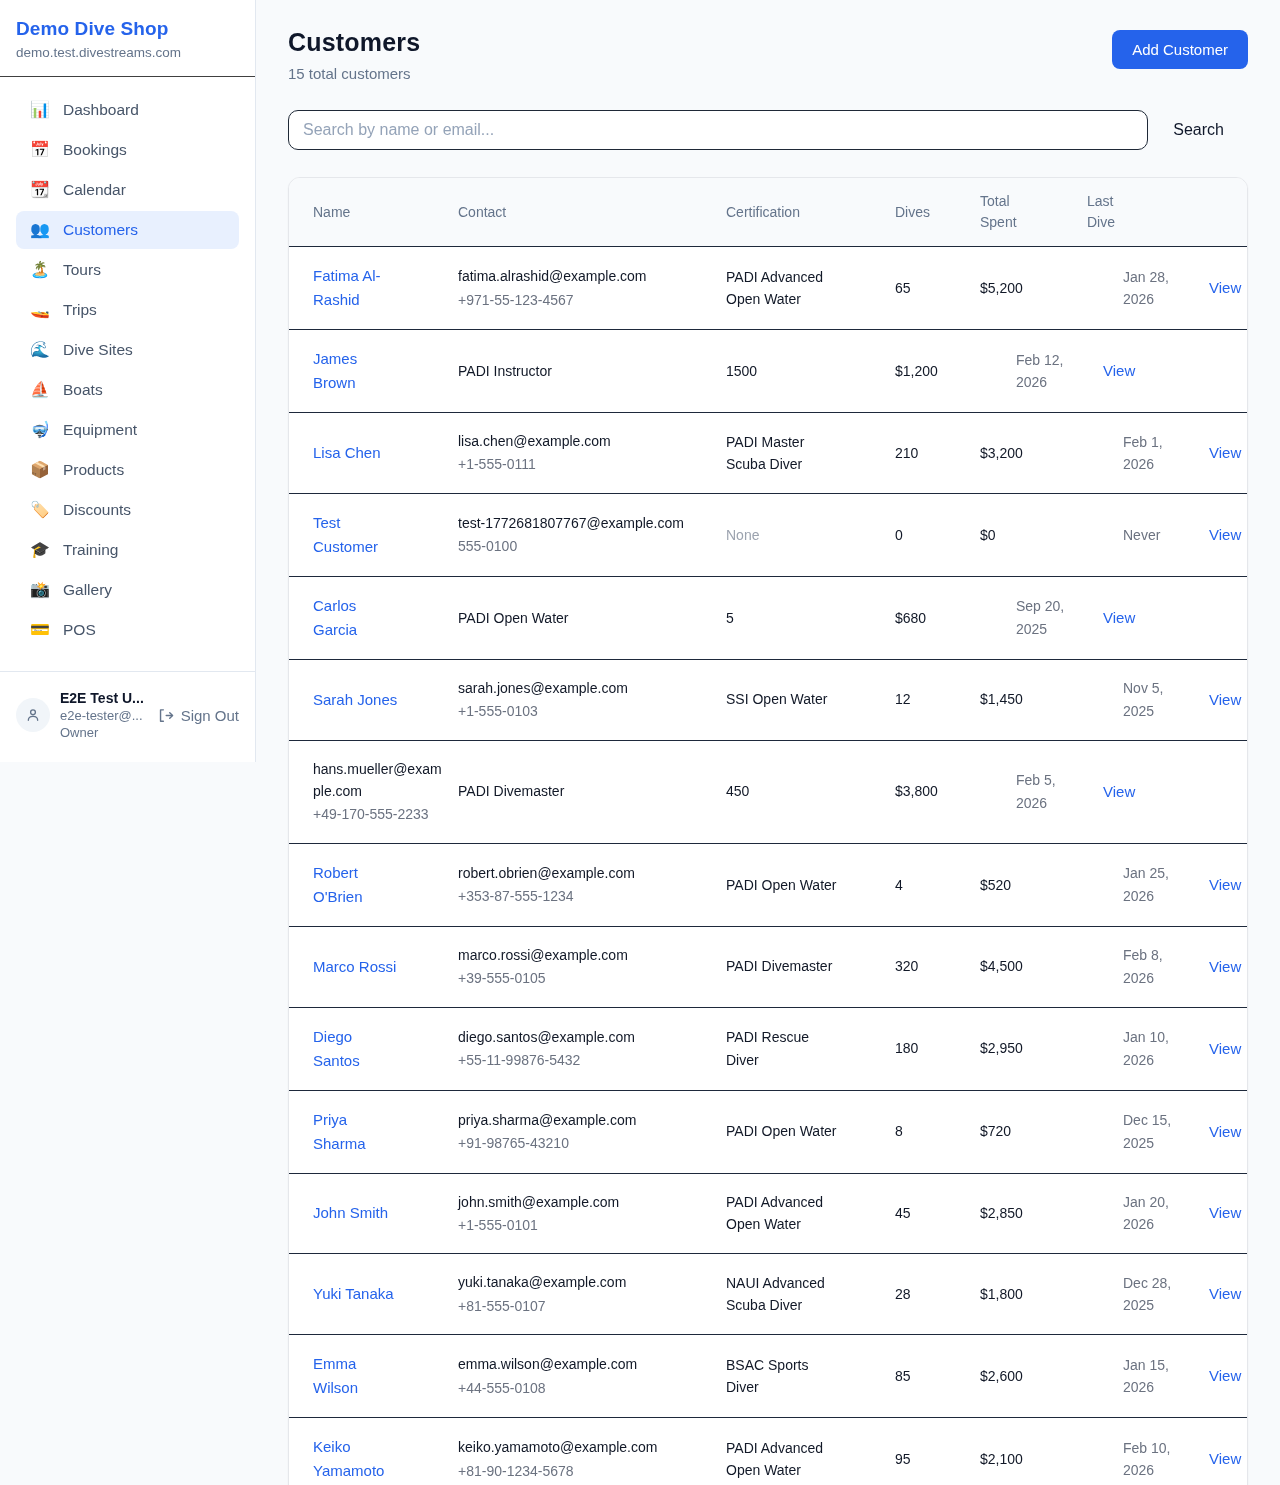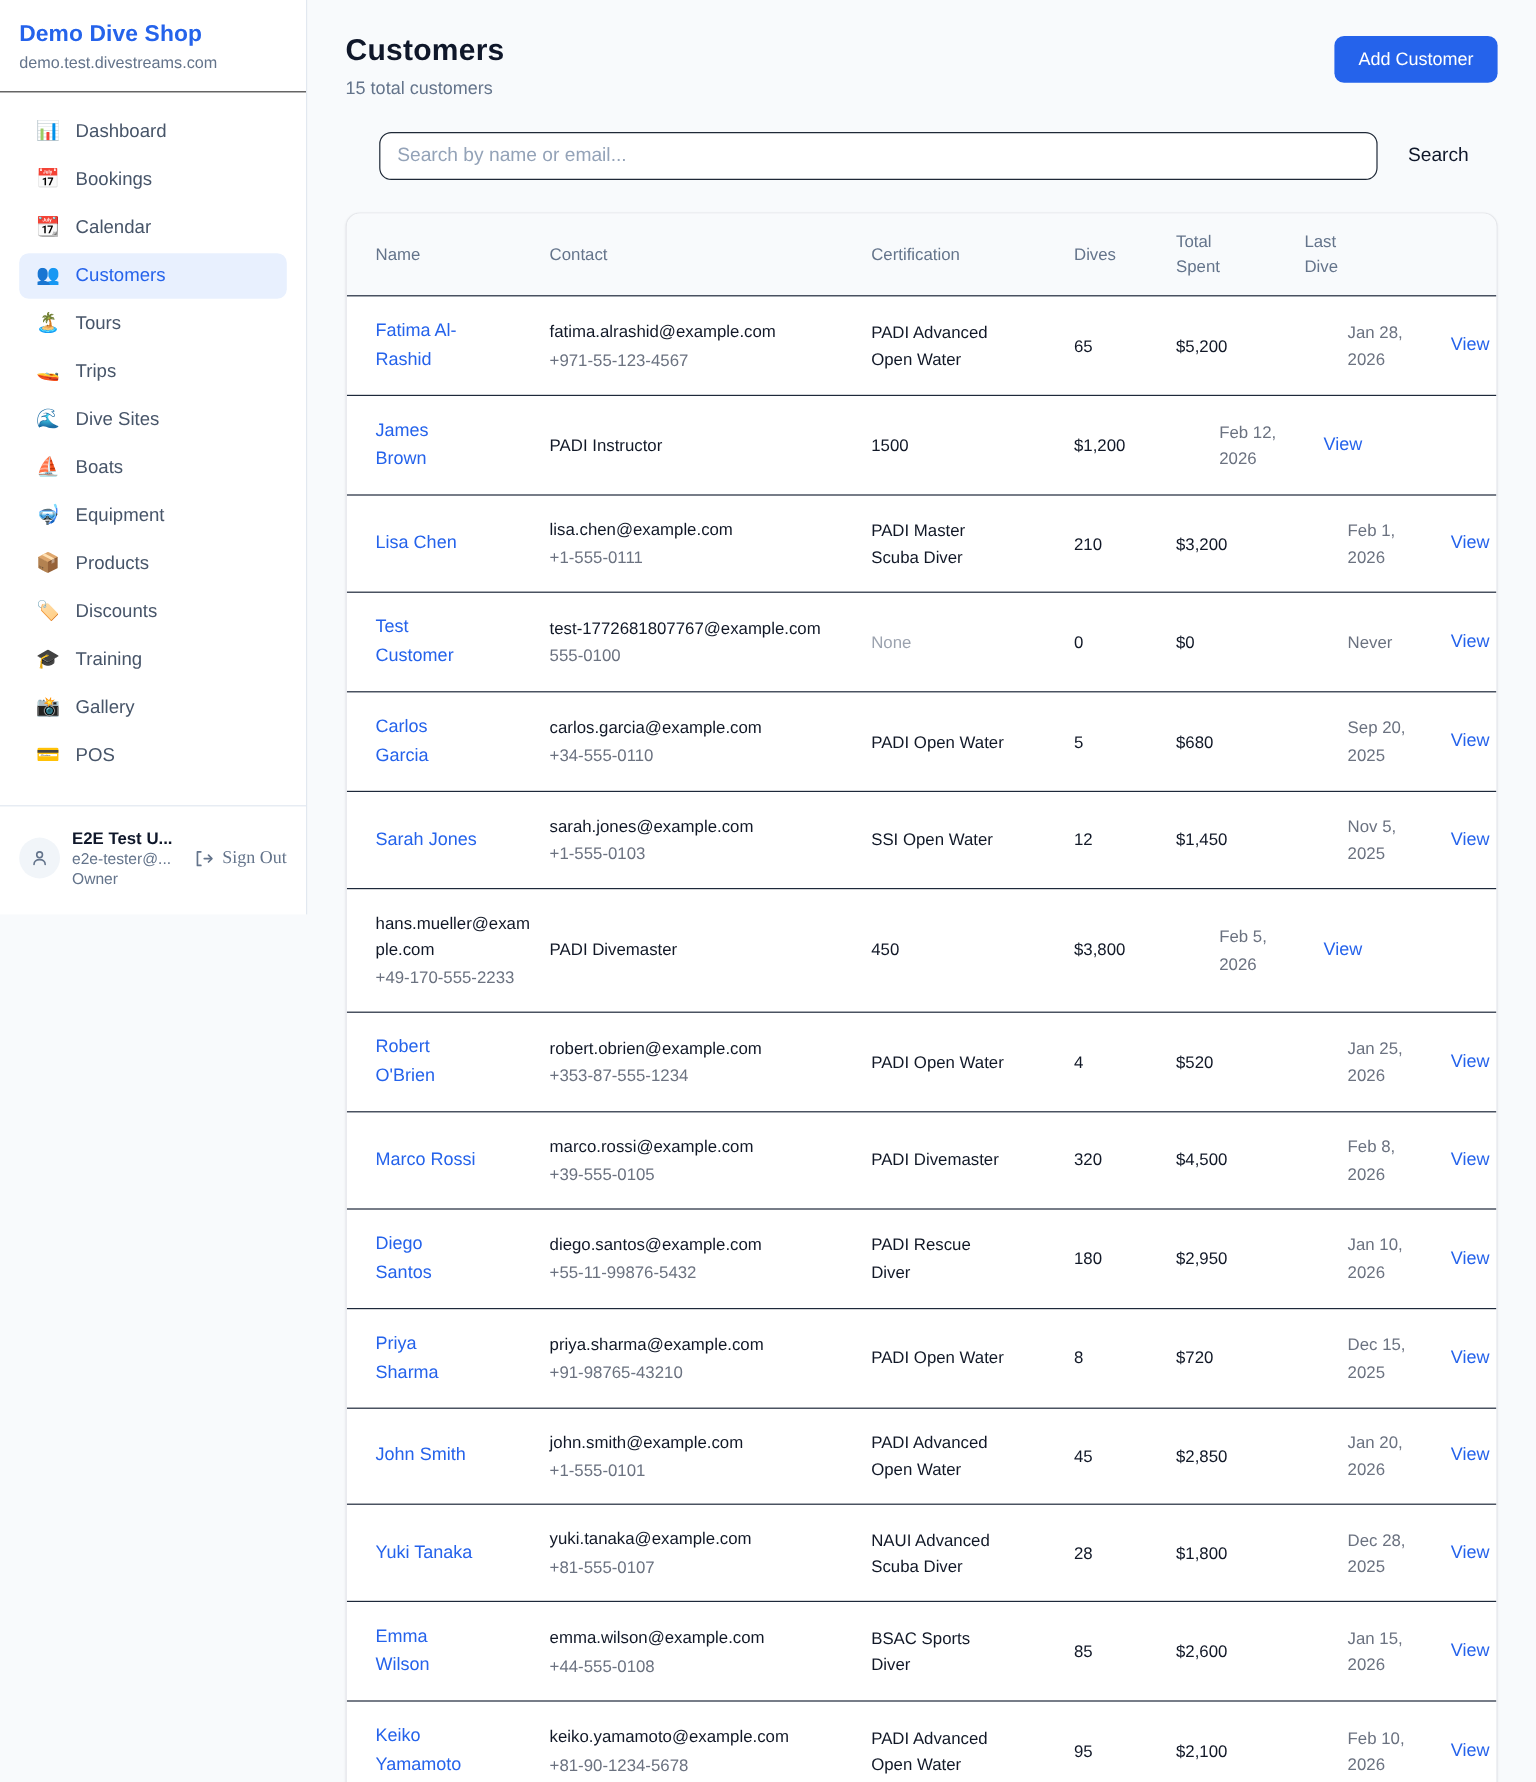--- a/index.html
+++ b/index.html
@@ -42,35 +42,35 @@
     width: 34px; height: 34px; border-radius: 50%;
     background: #f1f5f9; flex: 0 0 34px;
     display: flex; align-items: center; justify-content: center;
   }
   .user-info { min-width: 0; flex: 1; }
   .user-name { font-size: 14px; font-weight: bold; color: #0f172a; white-space: nowrap; }
   .user-email, .user-role { font-size: 13px; color: #64748b; margin-top: 2px; white-space: nowrap; }
   .signout {
     display: flex; align-items: center; gap: 7px;
     background: none; border: none; cursor: pointer;
-    color: #64748b; font-size: 15px; font-family: Liberation Serif, serif;
+    color: #64748b; font-size: 15px; font-family: Liberation Sans, sans-serif;
     white-space: nowrap; padding: 0;
   }
 
   
   .main { flex: 1; padding: 28px 32px 27px 32px; min-width: 0; }
   .page-header { display: flex; justify-content: space-between; align-items: flex-start; }
   .page-title { font-size: 25px; font-weight: bold; color: #0f172a; letter-spacing: 0.2px; }
   .page-subtitle { font-size: 15px; color: #64748b; margin-top: 8px; }
   .add-btn {
     background: #2563eb; color: #ffffff; border: none; cursor: pointer;
     font-family: inherit; font-size: 15px; font-weight: 500;
     padding: 11px 20px; border-radius: 8px; margin-top: 2px; text-align: center;
   }
-  .search-row { display: flex; align-items: center; margin-top: 28px; gap: 25px; margin-left: 28px; }
+  .search-row { display: flex; align-items: center; margin-top: 28px; gap: 25px; }
   .search-input {
     flex: 1; height: 40px; padding: 0 14px;
     border: 1px solid #1f2937; border-radius: 10px;
     font-family: inherit; font-size: 16px; color: #111827; background: #fff;
     outline: none;
   }
   .search-input::placeholder { color: #94a3b8; }
   .search-btn {
     background: none; border: none; cursor: pointer;
     font-family: inherit; font-size: 16px; color: #0f172a;
@@ -284,24 +284,20 @@
       <div class="phone">555-0100</div>
     </div>
     <div class="cell cert muted">None</div>
     <div class="cell dives">0</div>
     <div class="cell spent">$0</div>
     <div class="cell last">Never</div>
     <div class="cell action"><a href="#">View</a></div>
   </div>
           <div class="grid-row trow">
     <div class="cell name"><a href="#">Carlos Garcia</a></div>
-    <div class="cell contact">
-      <div class="email">carlos.garcia@example.com</div>
-      <div class="phone">+34-555-0110</div>
-    </div>
     <div class="cell cert">PADI Open Water</div>
     <div class="cell dives">5</div>
     <div class="cell spent">$680</div>
     <div class="cell last">Sep 20, 2025</div>
     <div class="cell action"><a href="#">View</a></div>
   </div>
           <div class="grid-row trow">
     <div class="cell name"><a href="#">Sarah Jones</a></div>
     <div class="cell contact">
       <div class="email">sarah.jones@example.com</div>

